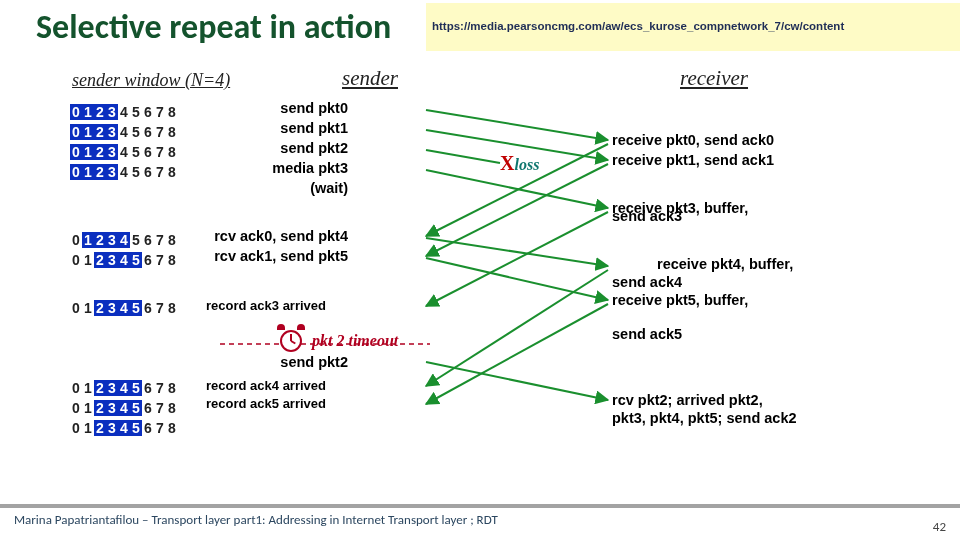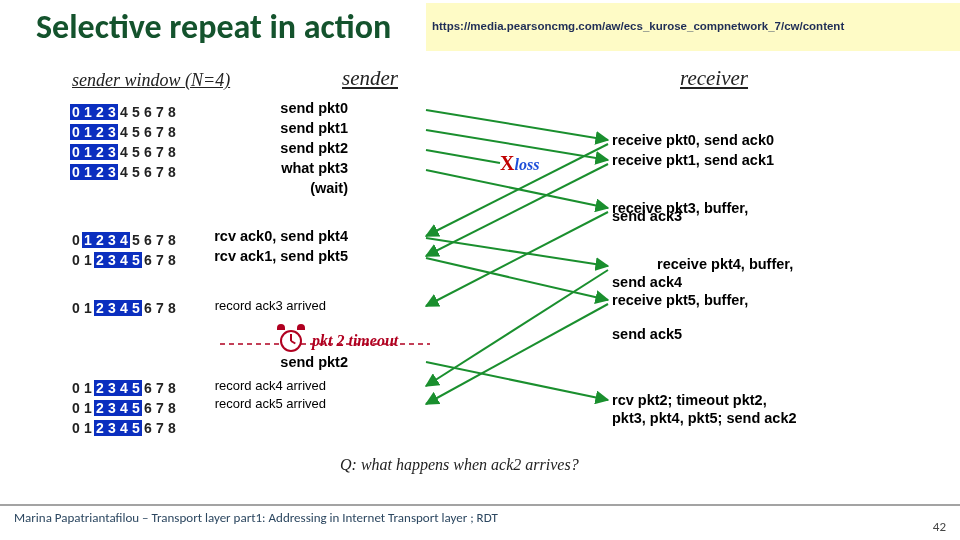--- a/index.html
+++ b/index.html
@@ -66,21 +66,21 @@
   .seq-row .out { color: #222; }
   .snd-evt, .rcv-evt {
     position: absolute;
     font-family: Verdana, Arial, sans-serif;
     font-size: 14.5px;
     font-weight: 700;
     color: #000;
     white-space: nowrap;
   }
   .snd-evt { text-align: right; }
-  .snd-evt.small { font-size: 13px; font-weight: 400; }
+  .snd-evt.small { font-size: 13px; font-weight: 700; }
   .timeout {
     position: absolute;
     font-family: Georgia, serif;
     font-style: italic;
     color: #b00020;
     font-weight: 700;
     font-size: 16px;
   }
   .clock {
     position: absolute;
@@ -111,35 +111,35 @@
   .clockbells::before { left: 0; }
   .clockbells::after { right: 0; }
   .loss {
     position: absolute;
     font-family: Georgia, serif;
     font-style: italic;
     font-weight: 700;
     font-size: 16px;
   }
   .loss .x { color: #c00000; font-style: normal; font-weight: 900; font-size: 20px; }
-  .loss .t { color: #1d4ed8; font-family: Liberation Serif, serif; }
+  .loss .t { color: #0f766e; font-family: Liberation Serif, serif; }
   .q {
     position: absolute;
     font-family: Georgia, serif;
     font-style: italic;
     font-size: 16px;
     color: #222;
   }
   .footer {
     position: absolute;
     bottom: 8px;
     left: 0;
     width: 960px;
     height: 28px;
-    border-top: 2px solid #a3a3a3;
+    border-top: 4px solid #a3a3a3;
     font-family: Calibri, Arial, sans-serif;
     font-size: 13px;
     color: #2c4760;
     padding: 4px 14px 0 14px;
   }
   .pagenum {
     position: absolute;
     right: 14px;
     bottom: 6px;
     font-size: 13px;
@@ -193,56 +193,55 @@
   </svg>
 
   <div class="loss" style="left:500px; top:92px;">
     <span class="x">X</span><span class="t">loss</span>
   </div>
 
   <div class="clockbells" style="left:277px; top:264px;"></div>
   <div class="clock" style="left:280px; top:270px;"></div>
   <div class="timeout" style="left:312px; top:272px;">pkt 2 timeout</div>
 
-  <div class="q" style="left:340px; top:396px;">Q: what happens when ack2 arrives?</div>
 
   <div id="seq-container">
       <div class="seq-row" style="top: 44px;"><span class="in">0</span><span class="in">1</span><span class="in">2</span><span class="in">3</span><span class="out">4</span><span class="out">5</span><span class="out">6</span><span class="out">7</span><span class="out">8</span></div>
       <div class="seq-row" style="top: 64px;"><span class="in">0</span><span class="in">1</span><span class="in">2</span><span class="in">3</span><span class="out">4</span><span class="out">5</span><span class="out">6</span><span class="out">7</span><span class="out">8</span></div>
       <div class="seq-row" style="top: 84px;"><span class="in">0</span><span class="in">1</span><span class="in">2</span><span class="in">3</span><span class="out">4</span><span class="out">5</span><span class="out">6</span><span class="out">7</span><span class="out">8</span></div>
       <div class="seq-row" style="top: 104px;"><span class="in">0</span><span class="in">1</span><span class="in">2</span><span class="in">3</span><span class="out">4</span><span class="out">5</span><span class="out">6</span><span class="out">7</span><span class="out">8</span></div>
       <div class="seq-row" style="top: 172px;"><span class="out">0</span><span class="in">1</span><span class="in">2</span><span class="in">3</span><span class="in">4</span><span class="out">5</span><span class="out">6</span><span class="out">7</span><span class="out">8</span></div>
       <div class="seq-row" style="top: 192px;"><span class="out">0</span><span class="out">1</span><span class="in">2</span><span class="in">3</span><span class="in">4</span><span class="in">5</span><span class="out">6</span><span class="out">7</span><span class="out">8</span></div>
       <div class="seq-row" style="top: 240px;"><span class="out">0</span><span class="out">1</span><span class="in">2</span><span class="in">3</span><span class="in">4</span><span class="in">5</span><span class="out">6</span><span class="out">7</span><span class="out">8</span></div>
       <div class="seq-row" style="top: 320px;"><span class="out">0</span><span class="out">1</span><span class="in">2</span><span class="in">3</span><span class="in">4</span><span class="in">5</span><span class="out">6</span><span class="out">7</span><span class="out">8</span></div>
       <div class="seq-row" style="top: 340px;"><span class="out">0</span><span class="out">1</span><span class="in">2</span><span class="in">3</span><span class="in">4</span><span class="in">5</span><span class="out">6</span><span class="out">7</span><span class="out">8</span></div>
       <div class="seq-row" style="top: 360px;"><span class="out">0</span><span class="out">1</span><span class="in">2</span><span class="in">3</span><span class="in">4</span><span class="in">5</span><span class="out">6</span><span class="out">7</span><span class="out">8</span></div>
     </div>
   <div id="sender-events">
       <div class="snd-evt" style="top: 40px; right: 540px;">send  pkt0</div>
       <div class="snd-evt" style="top: 60px; right: 540px;">send  pkt1</div>
       <div class="snd-evt" style="top: 80px; right: 540px;">send  pkt2</div>
-      <div class="snd-evt" style="top: 100px; right: 540px;">what  pkt3</div>
+      <div class="snd-evt" style="top: 100px; right: 540px;">media  pkt3</div>
       <div class="snd-evt" style="top: 120px; right: 540px;">(wait)</div>
       <div class="snd-evt" style="top: 168px; right: 540px;">rcv ack0, send pkt4</div>
       <div class="snd-evt" style="top: 188px; right: 540px;">rcv ack1, send pkt5</div>
       <div class="snd-evt small" style="top: 238px; right: 562px;">record ack3 arrived</div>
       <div class="snd-evt" style="top: 294px; right: 540px;">send  pkt2</div>
       <div class="snd-evt small" style="top: 318px; right: 562px;">record ack4 arrived</div>
       <div class="snd-evt small" style="top: 336px; right: 562px;">record ack5 arrived</div>
     </div>
   <div id="receiver-events">
       <div class="rcv-evt" style="top: 72px; left: 612px;">receive pkt0, send ack0</div>
       <div class="rcv-evt" style="top: 92px; left: 612px;">receive pkt1, send ack1</div>
       <div class="rcv-evt" style="top: 140px; left: 612px;">receive pkt3, buffer,</div>
       <div class="rcv-evt" style="top: 148px; left: 612px;">          send ack3</div>
       <div class="rcv-evt" style="top: 196px; left: 612px; margin-left: 45px;">receive pkt4, buffer,</div>
       <div class="rcv-evt" style="top: 214px; left: 612px;">          send ack4</div>
       <div class="rcv-evt" style="top: 232px; left: 612px;">receive pkt5, buffer,</div>
       <div class="rcv-evt" style="top: 266px; left: 612px;">          send ack5</div>
-      <div class="rcv-evt" style="top: 332px; left: 612px;">rcv pkt2; timeout pkt2,</div>
+      <div class="rcv-evt" style="top: 332px; left: 612px;">rcv pkt2; arrived pkt2,</div>
       <div class="rcv-evt" style="top: 350px; left: 612px;">pkt3, pkt4, pkt5; send ack2</div>
     </div>
 
 </div>
 
 <div class="footer">Marina Papatriantafilou – Transport layer part1: Addressing in Internet Transport layer ; RDT</div>
 <div class="pagenum">42</div>
 
 </body></html>

